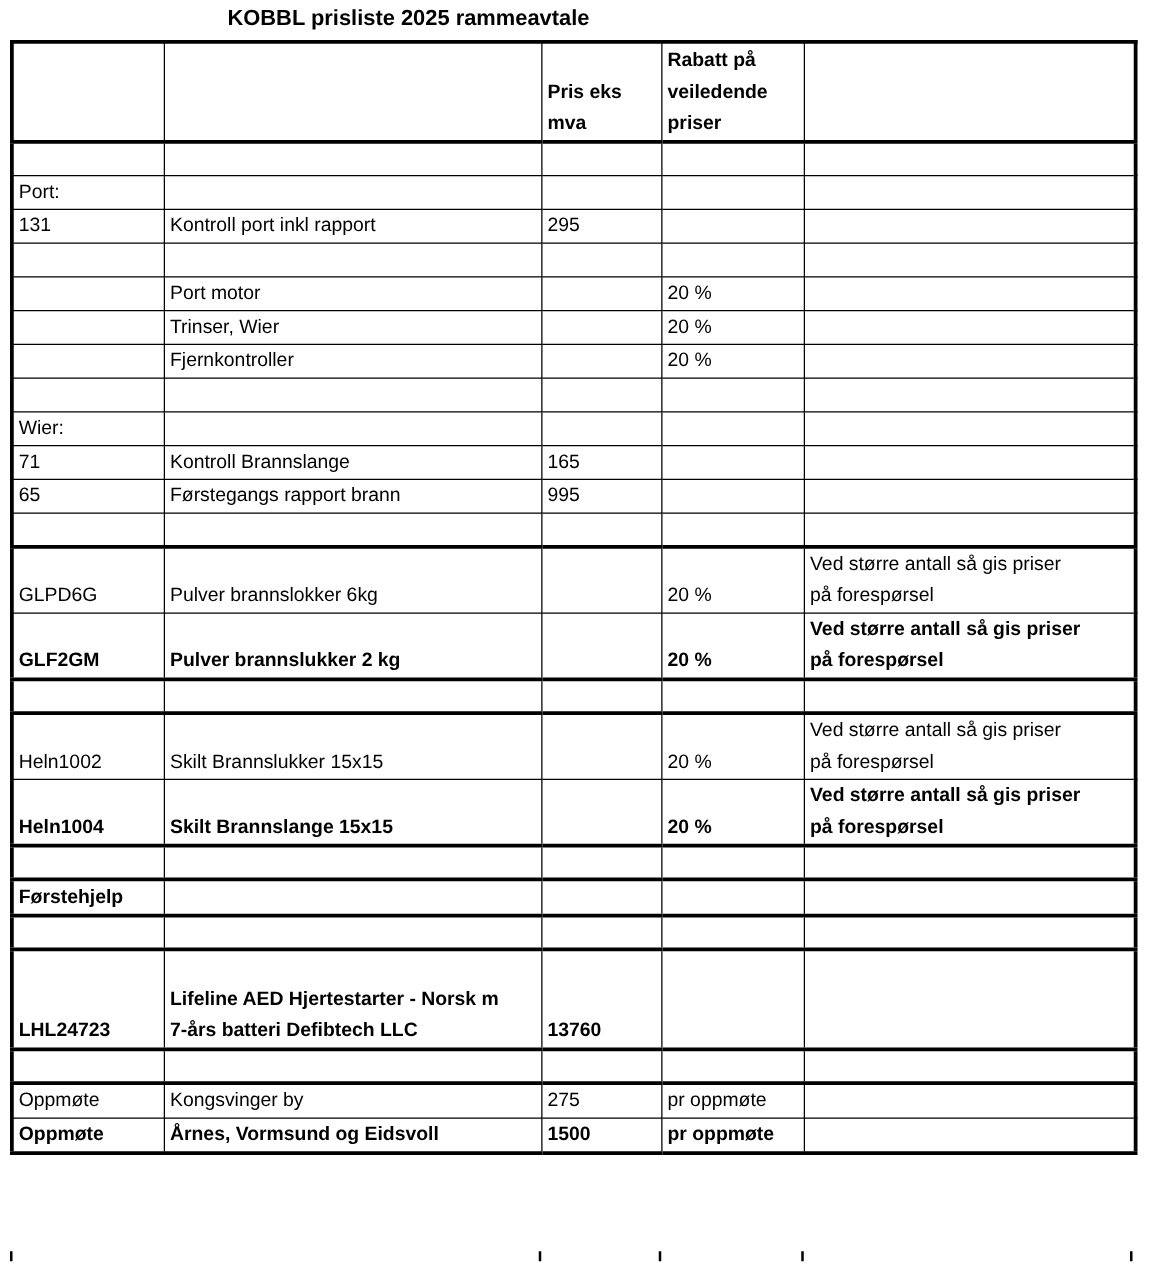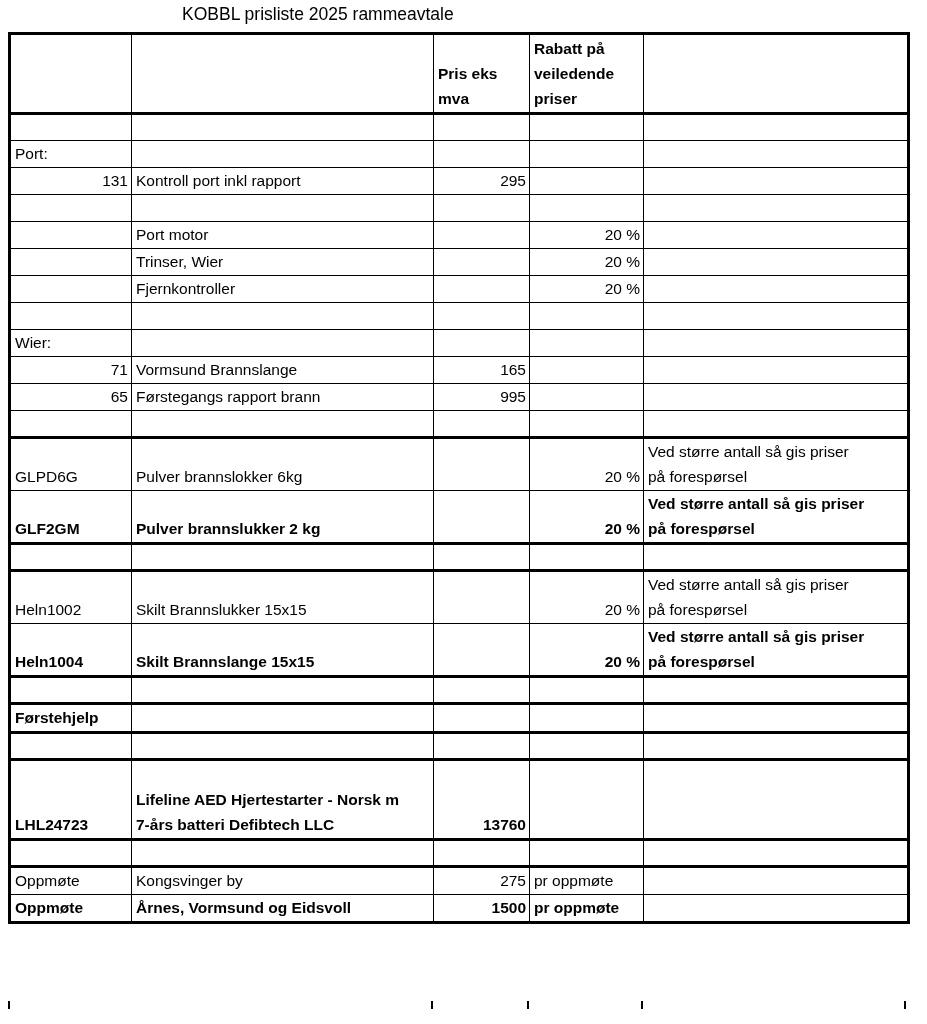--- a/index.html
+++ b/index.html
@@ -8,42 +8,42 @@
     background: #ffffff;
     color: #000000;
     font-family: "Liberation Sans", sans-serif;
     position: relative;
     overflow: hidden;
   }
   .doc-title {
     position: absolute;
     left: 182px; top: 4px;
     font-size: 17.5px;
-    font-weight: normal;
+    font-weight: bold;
     white-space: nowrap;
   }
   table.price-table {
     position: absolute;
     left: 8px; top: 32px;
     width: 899px;
     border-collapse: collapse;
     table-layout: fixed;
     border: 3px solid #000;
   }
   table.price-table td {
     border: 1.5px solid #000;
     vertical-align: bottom;
     font-size: 15.5px;
     line-height: 25px;
     padding: 0 4px 1px 4px;
     white-space: pre-line;
     overflow: hidden;
   }
   table.price-table tr.tb > td { border-bottom-width: 3px; font-weight: bold; }
-  table.price-table td.num { text-align: right; padding-right: 3px; white-space: nowrap; }
+  table.price-table td.num { padding-right: 3px; white-space: nowrap; }
   tr.k-hdr  { height: 80px; }
   tr.k-std  { height: 27px; }
   tr.k-two  { height: 53px; }
   tr.k-tall { height: 80px; }
   .stub {
     position: absolute;
     top: 1001px;
     width: 2px; height: 8px;
     background: #000;
   }
@@ -135,21 +135,21 @@
       </tr>
       <tr class="k-std">
         <td>Wier:</td>
         <td></td>
         <td></td>
         <td></td>
         <td></td>
       </tr>
       <tr class="k-std">
         <td class="num">71</td>
-        <td>Vormsund Brannslange</td>
+        <td>Kontroll Brannslange</td>
         <td class="num">165</td>
         <td></td>
         <td></td>
       </tr>
       <tr class="k-std">
         <td class="num">65</td>
         <td>Førstegangs rapport brann</td>
         <td class="num">995</td>
         <td></td>
         <td></td>

